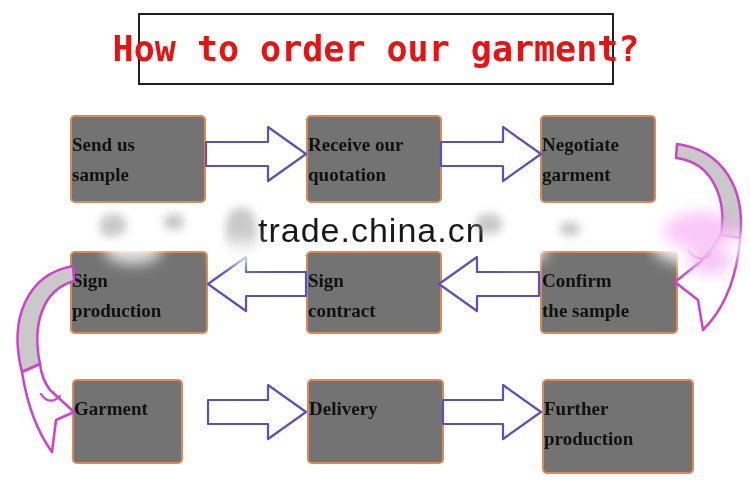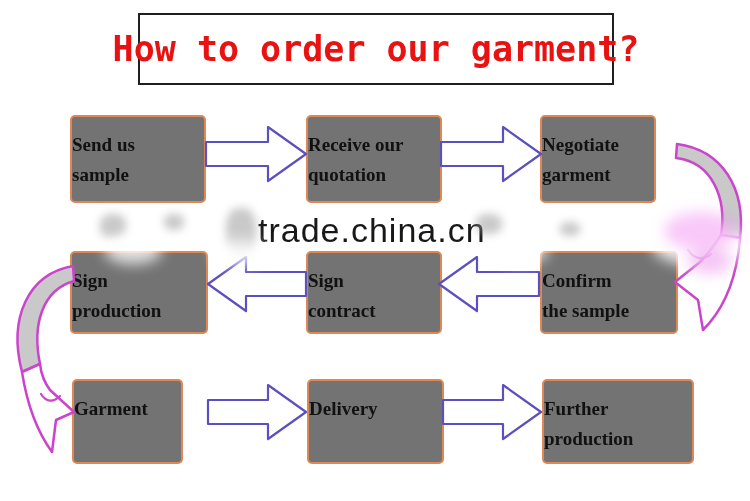--- a/index.html
+++ b/index.html
@@ -72,21 +72,21 @@
     <div>the sample</div>
   </div>
 
   <div class="node" style="left:72px;top:379px;width:111px;height:85px;">
     <div>Garment</div>
   </div>
   <div class="node" style="left:307px;top:379px;width:137px;height:85px;">
     <div>Delivery</div>
     <div></div>
   </div>
-  <div class="node" style="left:542px;top:379px;width:152px;height:85px;">
+  <div class="node" style="left:542px;top:379px;width:152px;height:95px;">
     <div>Further</div>
     <div>production</div>
   </div>
 
   <svg class="arrows" width="750" height="501" viewBox="0 0 750 501">
 
     <polygon points="206,142 268,142 268,127 306,154 268,181 268,166 206,166" fill="#ffffff" stroke="#5a50c0" stroke-width="2.2" stroke-linejoin="round"></polygon>
     <polygon points="441,142 503,142 503,127 541,154 503,181 503,166 441,166" fill="#ffffff" stroke="#5a50c0" stroke-width="2.2" stroke-linejoin="round"></polygon>
 
     <polygon points="306,272 246,272 246,257 208,284 246,311 246,296 306,296" fill="#ffffff" stroke="#5a50c0" stroke-width="2.2" stroke-linejoin="round"></polygon>

